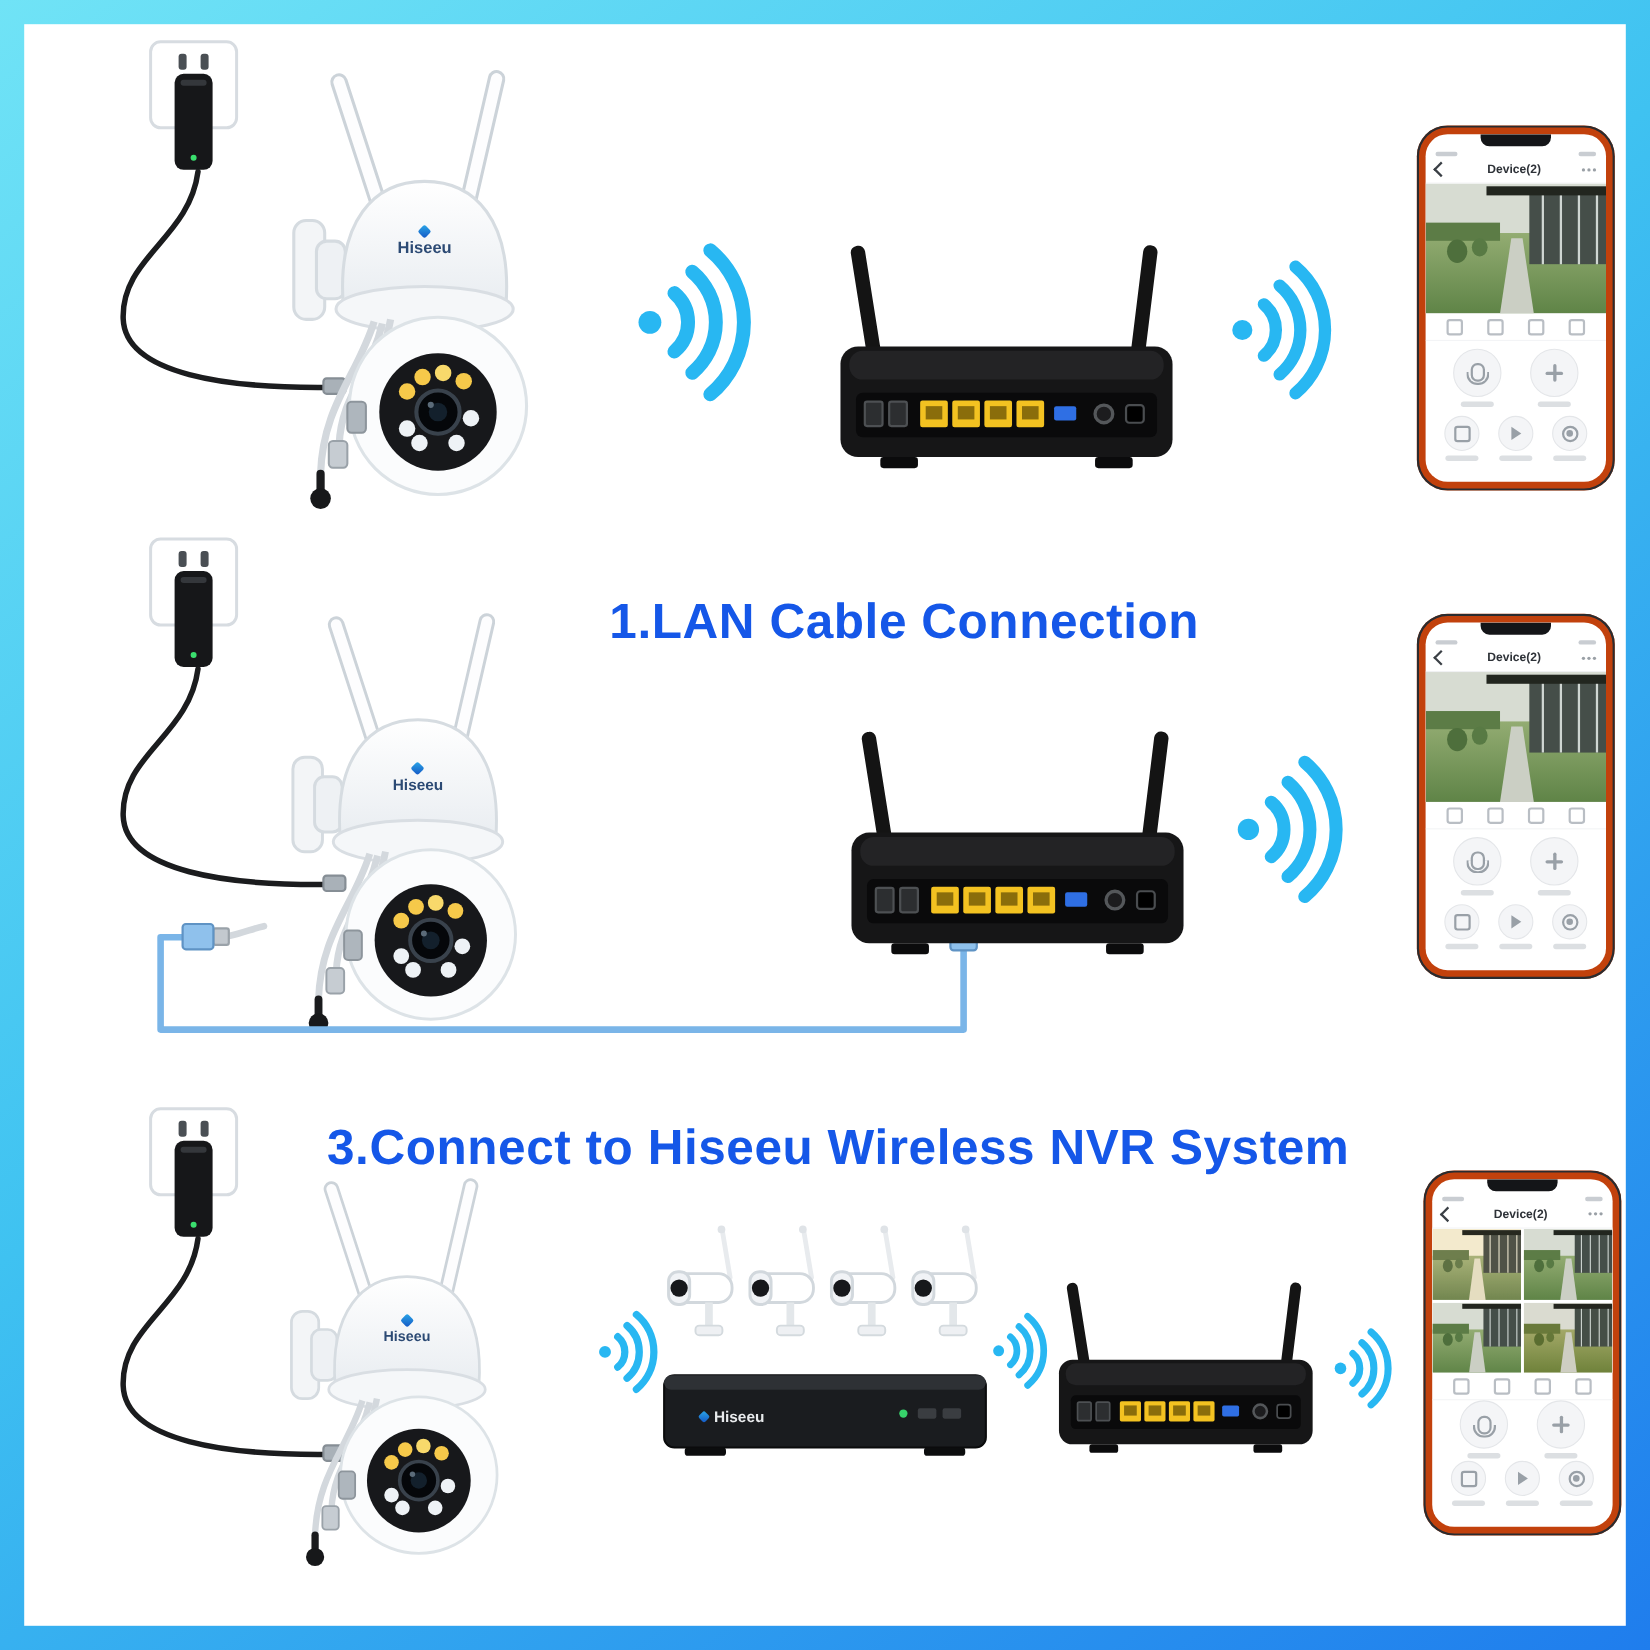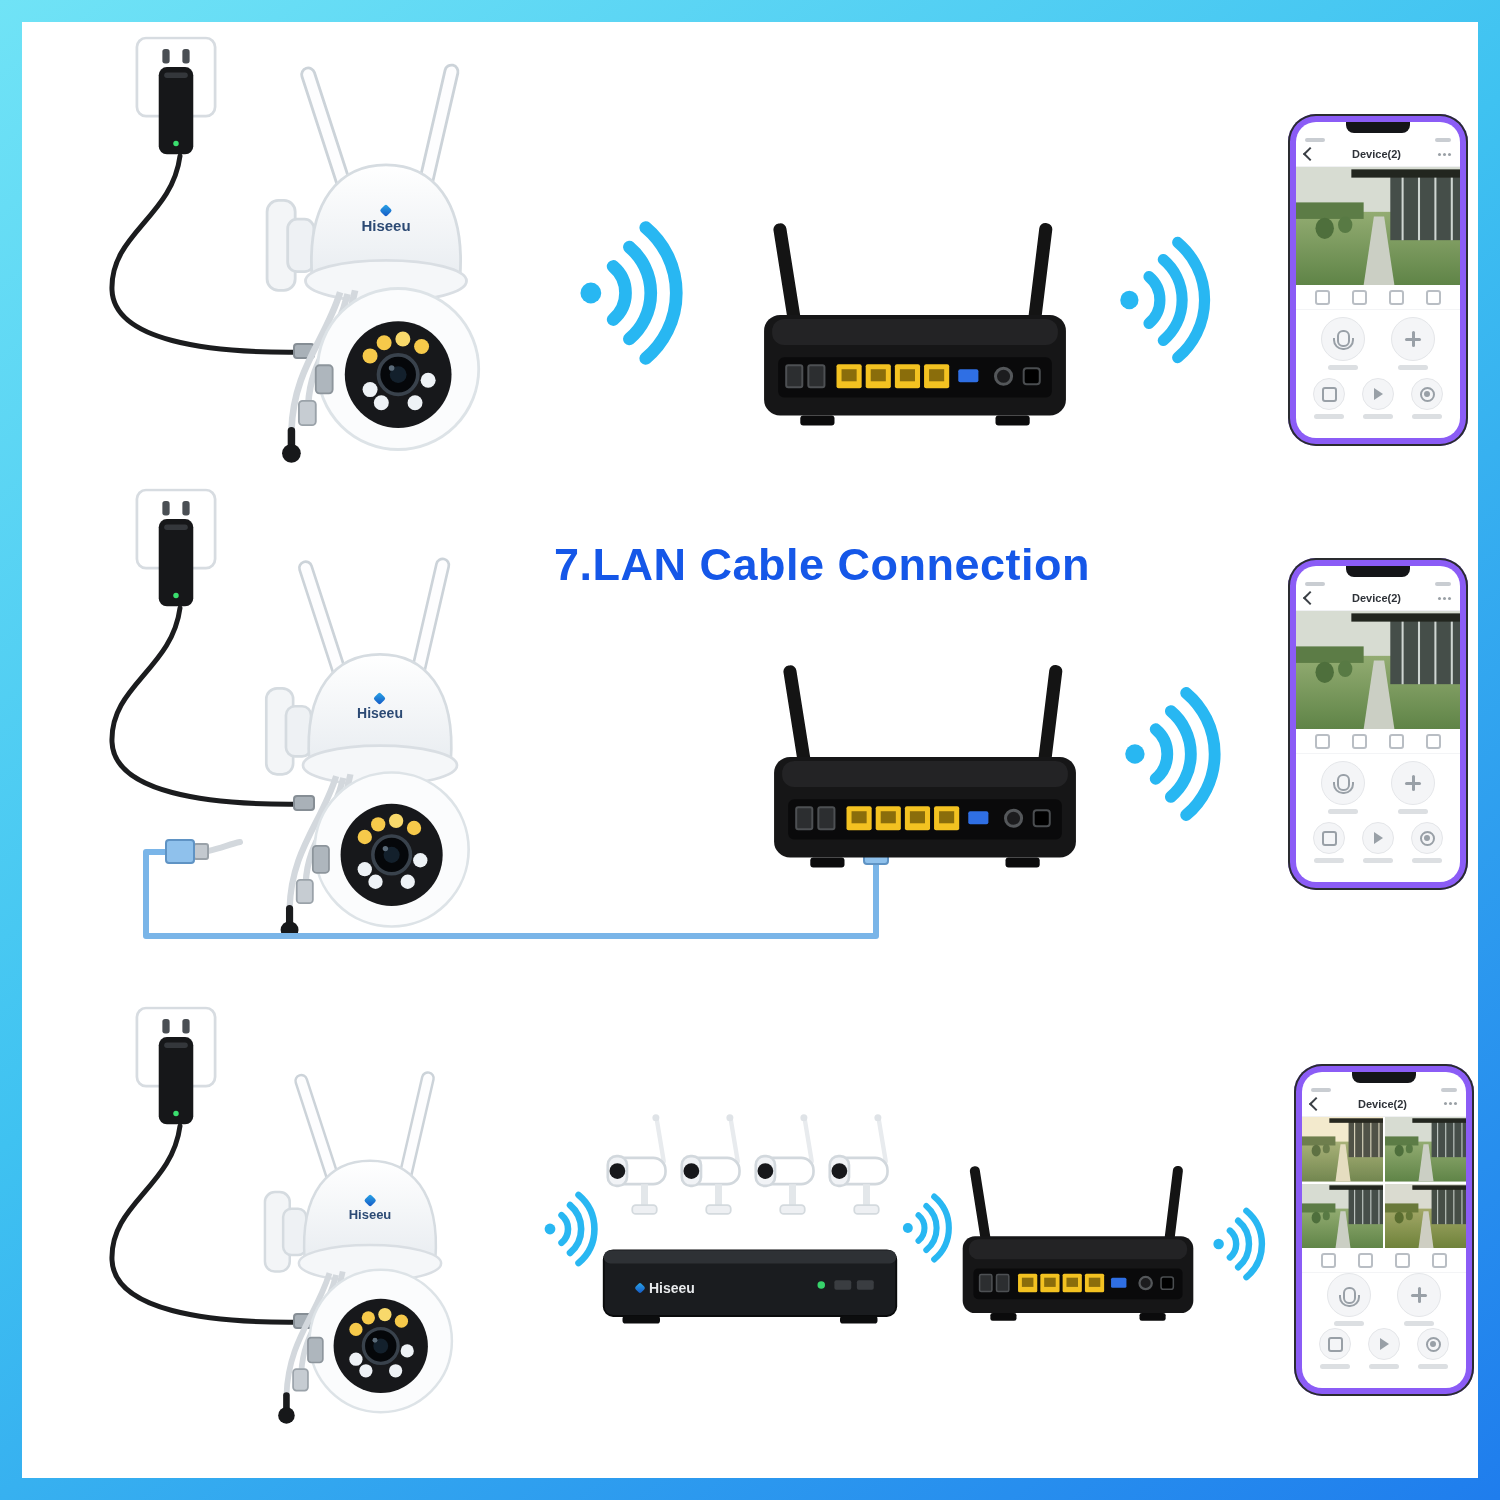--- a/index.html
+++ b/index.html
@@ -16,21 +16,21 @@
   .cam-brand{position:absolute;left:50%;transform:translateX(-50%);text-align:center;
              color:#2c4a74;font-weight:bold;line-height:1;}
   .logo-diamond{display:block;margin:0 auto 3px;width:9px;height:9px;border-radius:2px;
                 background:linear-gradient(135deg,#2aa7e8,#1456c4);transform:rotate(45deg);}
   
   .nvr-brand{position:absolute;display:flex;align-items:center;gap:5px;color:#e8eaec;
              font-weight:bold;font-size:14px;}
   .nvr-brand .logo-diamond{display:inline-block;margin:0;width:8px;height:8px;}
 
   
-  .phone{position:absolute;width:180px;height:332px;background:#8b5cf6;border-radius:28px;
+  .phone{position:absolute;width:180px;height:332px;background:#c2410c;border-radius:28px;
          padding:8px;box-sizing:border-box;box-shadow:inset 0 0 0 2px #2a2c30;}
   .p-screen{position:relative;width:100%;height:100%;background:#fff;border-radius:20px;
             overflow:hidden;display:flex;flex-direction:column;}
   .p-notch{position:absolute;top:0;left:50%;transform:translateX(-50%);width:64px;height:11px;
            background:#141518;border-radius:0 0 8px 8px;z-index:3;}
   .p-status{height:16px;display:flex;justify-content:space-between;align-items:flex-end;padding:4px 9px 0;}
   .sb{width:20px;height:4px;background:#c9cdd2;border-radius:2px;}
   .sb.r{width:16px;}
   .p-appbar{height:24px;display:flex;align-items:center;justify-content:space-between;
             padding:0 9px;border-bottom:1px solid #f0f1f3;}
@@ -298,21 +298,21 @@
         <div class="pc sm">
           <span class="circ">
                 <span class="ic-rec"></span>
               </span>
           <span class="lbl"></span>
         </div>
       </div>
     </div>
   </div>
 
-  <h2 class="section-title" style="left:300px;top:480px;width:1000px;">7.LAN Cable Connection</h2>
+  <h2 class="section-title" style="left:300px;top:480px;width:1000px;">1.LAN Cable Connection</h2>
 
   <div class="abs" style="left:104px;top:466px;width:100px;height:164px;">
     <svg class="fit" viewBox="0 0 110 180">
           <use href="#sym-outlet"></use>
         </svg>
   </div>
 
   <svg class="abs adapter-cable" style="left:58px;top:572px;" width="250" height="250" viewBox="0 0 250 250">
     <path d="M100,14 C92,75 30,92 32,148 C34,198 125,212 228,210"></path>
     <rect x="214" y="202" width="20" height="14" rx="3" fill="#a9b1b8" stroke="#868e95" stroke-width="2"></rect>
@@ -401,20 +401,21 @@
         <div class="pc sm">
           <span class="circ">
                 <span class="ic-rec"></span>
               </span>
           <span class="lbl"></span>
         </div>
       </div>
     </div>
   </div>
 
+  <h2 class="section-title" style="left:100px;top:958px;width:1280px;">3.Connect to Hiseeu Wireless NVR System</h2>
 
   <div class="abs" style="left:104px;top:984px;width:100px;height:164px;">
     <svg class="fit" viewBox="0 0 110 180">
           <use href="#sym-outlet"></use>
         </svg>
   </div>
 
   <svg class="abs adapter-cable" style="left:58px;top:1090px;" width="250" height="250" viewBox="0 0 250 250">
     <path d="M100,14 C92,75 30,92 32,148 C34,198 125,212 228,210"></path>
     <rect x="214" y="202" width="20" height="14" rx="3" fill="#a9b1b8" stroke="#868e95" stroke-width="2"></rect>

